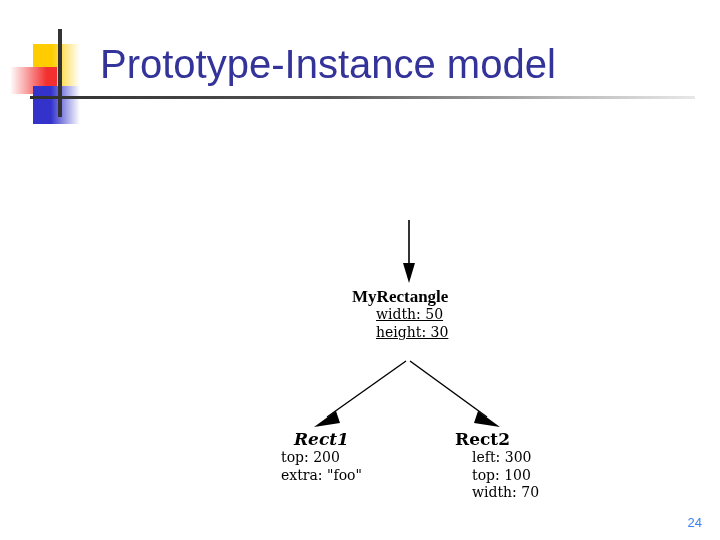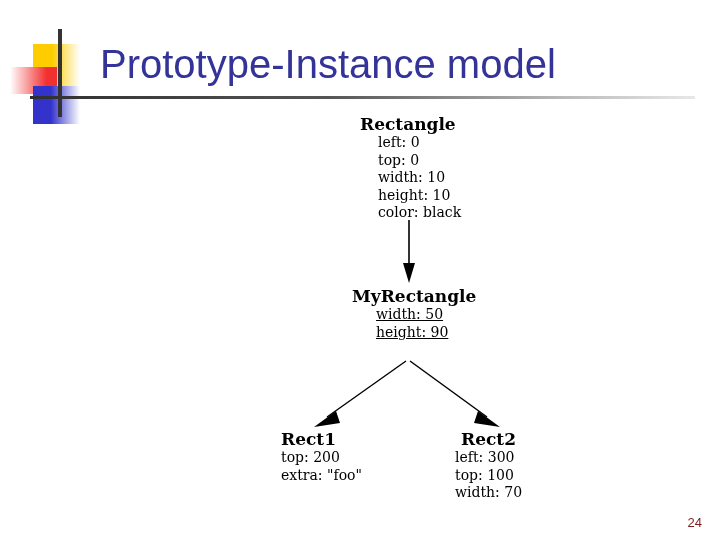--- a/index.html
+++ b/index.html
@@ -106,38 +106,38 @@
   .node-prop {
     white-space: nowrap;
   }
 
   
   #node-rectangle       { left: 360px; top: 10px;  }
   #node-rectangle .node-title { text-align: left; }
   #node-rectangle .node-props { margin-left: 18px; }
 
   #node-myrectangle     { left: 352px; top: 182px; }
-  #node-myrectangle .node-title { text-align: left; }
+  #node-myrectangle .node-title { text-align: right; font-family: Liberation Serif, serif; }
   #node-myrectangle .node-props { margin-left: 24px; text-decoration: underline; }
 
   #node-rect1           { left: 281px; top: 325px; }
-  #node-rect1 .node-title { text-align: left; }
+  #node-rect1 .node-title { text-align: center; font-style: italic; }
   #node-rect1 .node-props { }
 
   #node-rect2           { left: 455px; top: 325px; }
-  #node-rect2 .node-title { text-align: center; }
-  #node-rect2 .node-props { }
+  #node-rect2 .node-title { text-align: left; }
+  #node-rect2 .node-props { margin-left: 17px; }
 
   
   #page-number {
     position: absolute;
     right: 18px;
     bottom: 10px;
     font-size: 13px;
-    color: #7f1d1d;
+    color: #3b82f6;
     font-family: "Liberation Sans", sans-serif;
   }
 </style>
 </head>
 <body>
 
 <div id="slide-header">
 
   <div id="logo-mark">
     <div class="sq" id="sq-yellow"></div>
@@ -164,36 +164,26 @@
       <line x1="406" y1="256" x2="327" y2="312" stroke="#000000" stroke-width="1.4"></line>
       <polygon points="314,322 336,306 340,318" fill="#000000"></polygon>
     </g>
 
     <g>
       <line x1="410" y1="256" x2="487" y2="312" stroke="#000000" stroke-width="1.4"></line>
       <polygon points="500,322 478,306 474,318" fill="#000000"></polygon>
     </g>
   </svg>
 
-  <div class="node" id="node-rectangle">
-    <div class="node-title">Rectangle</div>
-    <div class="node-props">
-      <div class="node-prop">left: 0</div>
-      <div class="node-prop">top: 0</div>
-      <div class="node-prop">width: 10</div>
-      <div class="node-prop">height: 10</div>
-      <div class="node-prop">color: black</div>
-    </div>
-  </div>
 
   <div class="node" id="node-myrectangle">
     <div class="node-title">MyRectangle</div>
     <div class="node-props">
       <div class="node-prop">width: 50</div>
-      <div class="node-prop">height: 90</div>
+      <div class="node-prop">height: 30</div>
     </div>
   </div>
 
   <div class="node" id="node-rect1">
     <div class="node-title">Rect1</div>
     <div class="node-props">
       <div class="node-prop">top: 200</div>
       <div class="node-prop">extra: "foo"</div>
     </div>
   </div>

